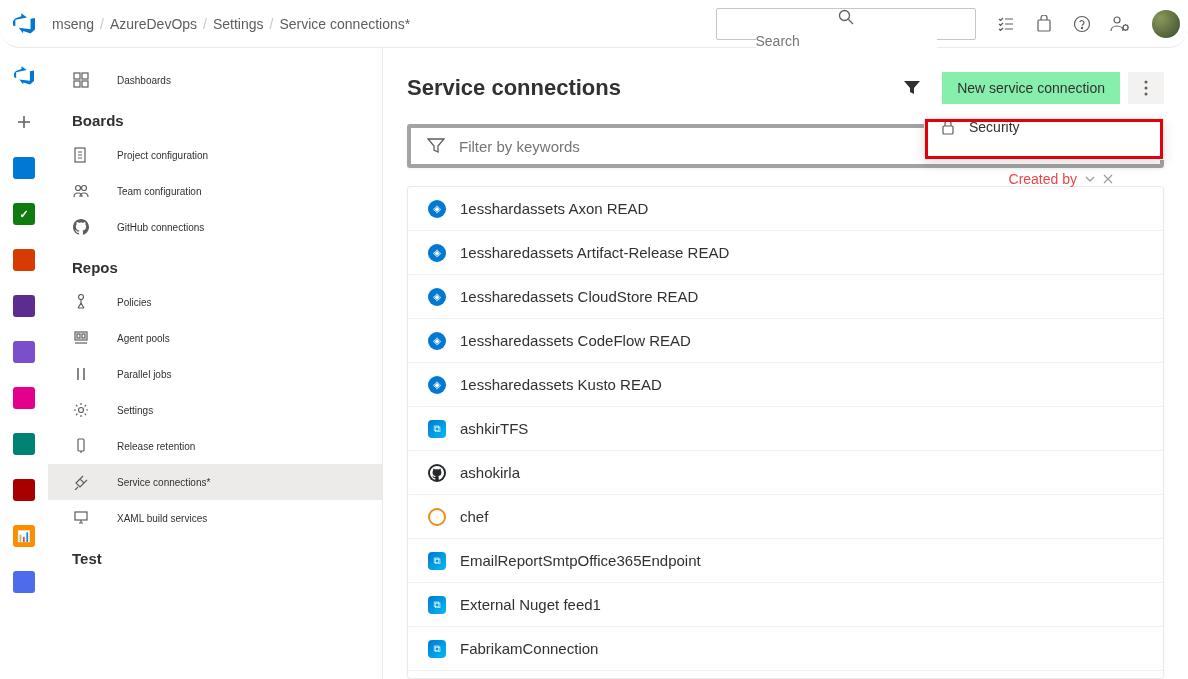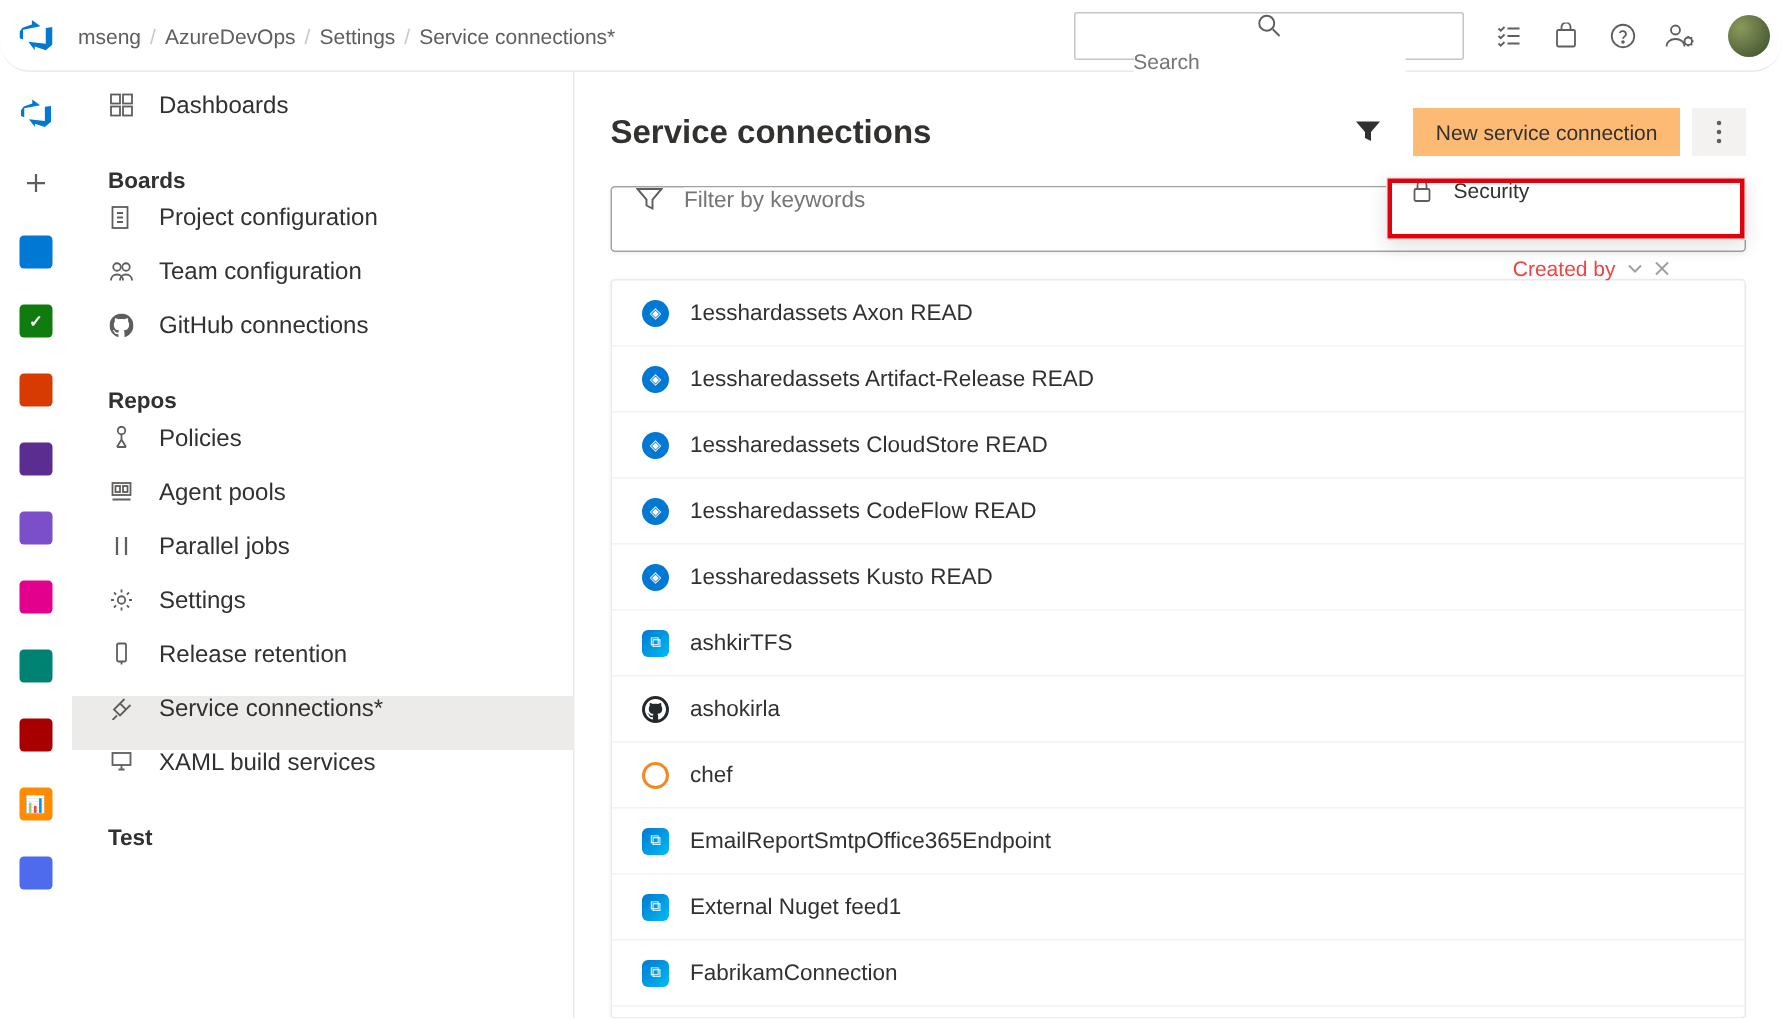--- a/index.html
+++ b/index.html
@@ -30,33 +30,33 @@
   .rail-sq.purple { background: #5c2d91; }
   .rail-sq.magenta { background: #e3008c; }
   .rail-sq.teal { background: #008272; }
   .rail-sq.red { background: #a80000; }
   .rail-sq.lblue { background: #4f6bed; }
 
   .sidebar { width: 335px; border-right: 1px solid #eaeaea; overflow-y: auto; padding: 14px 0 20px 0; position: relative; flex-shrink: 0; }
   .sidebar::-webkit-scrollbar { width: 10px; }
   .sidebar::-webkit-scrollbar-track { background: #f3f2f1; }
   .sidebar::-webkit-scrollbar-thumb { background: #c8c6c4; }
-  .side-link { height: 36px; display: flex; gap: 16px; padding: 0 20px 0 24px; cursor: pointer; font-size: 16px; }
+  .side-link { height: 36px; display: flex; align-items: center; gap: 27px; padding: 0 20px 0 24px; cursor: pointer; font-size: 10px; }
   .side-link.selected { background: #edebe9; }
   .side-link .side-icon { width: 18px; display: flex; justify-content: center; color: #605e5c; }
   .side-heading { font-weight: 600; font-size: 15px; padding: 14px 24px 8px; }
 
   .content { flex: 1; display: flex; flex-direction: column; padding: 24px 24px 0 24px; overflow: hidden; position: relative; }
   .content-header { display: flex; align-items: center; margin-bottom: 20px; }
   .content-title { font-size: 22px; font-weight: 600; flex: 1; }
   .funnel-btn { width: 36px; height: 32px; display: flex; align-items: center; justify-content: center; cursor: pointer; }
-  .new-btn { height: 32px; background: #fdba74; padding: 0 14px; display: flex; align-items: center; font-size: 14px; cursor: pointer; border: 1px solid transparent; margin-left: 12px; }
+  .new-btn { height: 32px; background: #86efac; padding: 0 14px; display: flex; align-items: center; font-size: 14px; cursor: pointer; border: 1px solid transparent; margin-left: 12px; }
   .more-btn { width: 36px; height: 32px; background: #f3f2f1; display: flex; align-items: center; justify-content: center; margin-left: 8px; cursor: pointer; }
 
-  .filter-box { height: 44px; border: 1px solid #a3a3a3; border-radius: 3px; box-shadow: 0 1px 3px rgba(0,0,0,0.05); display: flex; align-items: flex-start; padding: 0 16px; gap: 14px; color: #605e5c; margin-bottom: 18px; position: relative; }
+  .filter-box { height: 44px; border: 4px solid #a3a3a3; border-radius: 3px; box-shadow: 0 1px 3px rgba(0,0,0,0.05); display: flex; align-items: center; padding: 0 16px; gap: 14px; color: #605e5c; margin-bottom: 18px; position: relative; }
   .filter-box input { border: none; outline: none; flex: 1; font-size: 15px; }
 
   .dropdown-menu { position: absolute; top: 46px; right: 0; width: 240px; background: #fff; border: 1px solid #eaeaea; box-shadow: 0 4px 12px rgba(0,0,0,0.12); z-index: 10; }
   .menu-item { height: 40px; display: flex; align-items: flex-start; gap: 14px; padding: 0 16px; cursor: pointer; }
   .menu-item.highlight { outline: 3px solid #e3000b; outline-offset: -3px; }
   .created-by { position: absolute; right: 50px; top: 52px; color: #ef4444; display: flex; align-items: center; gap: 8px; z-index: 5; pointer-events: none; font-size: 14px; }
 
   .conn-list { flex: 1; overflow-y: auto; border: 1px solid #eaeaea; border-radius: 3px; box-shadow: 0 1px 3px rgba(0,0,0,0.05); }
   .conn-row { height: 44px; display: flex; align-items: center; gap: 14px; padding: 0 20px; border-bottom: 1px solid #f3f2f1; cursor: pointer; font-size: 15px; }
   .conn-icon { width: 18px; height: 18px; border-radius: 50%; display: flex; align-items: center; justify-content: center; font-size: 10px; color: #fff; }

